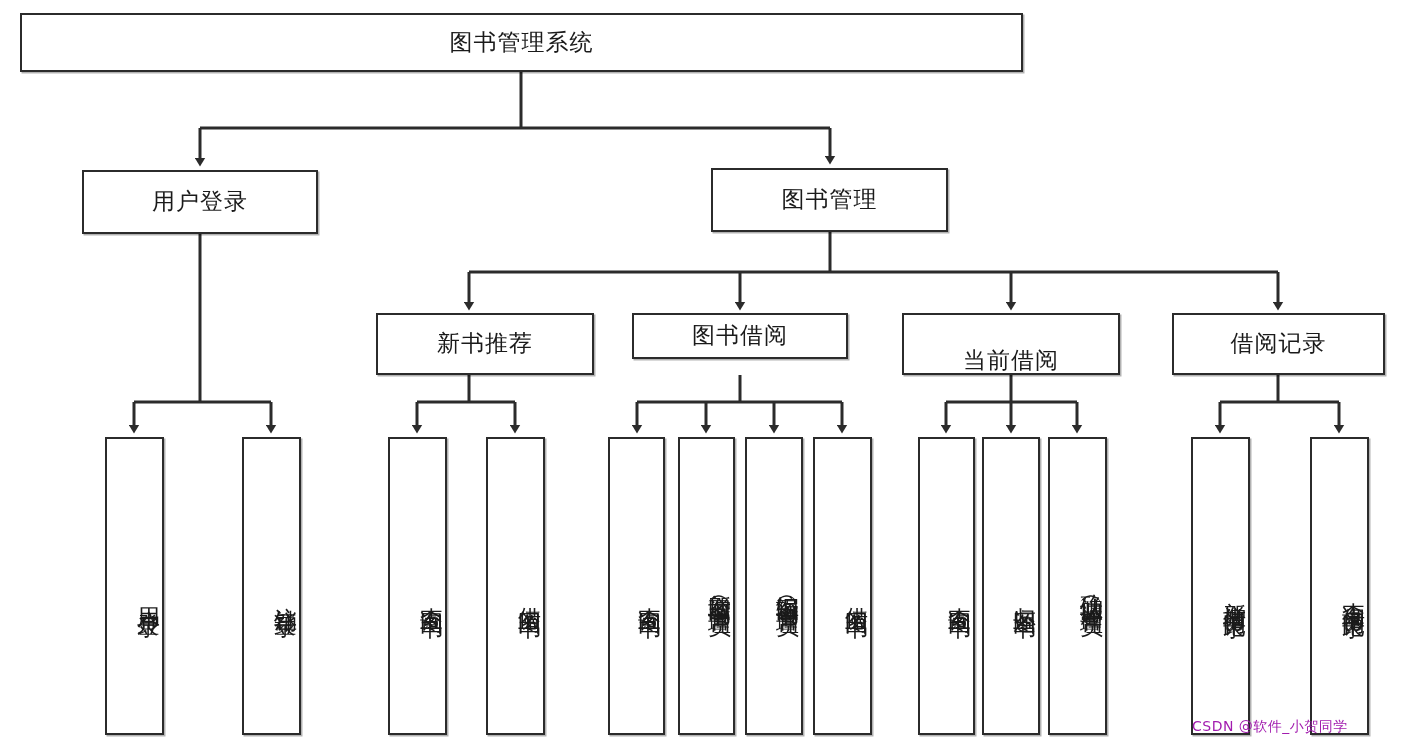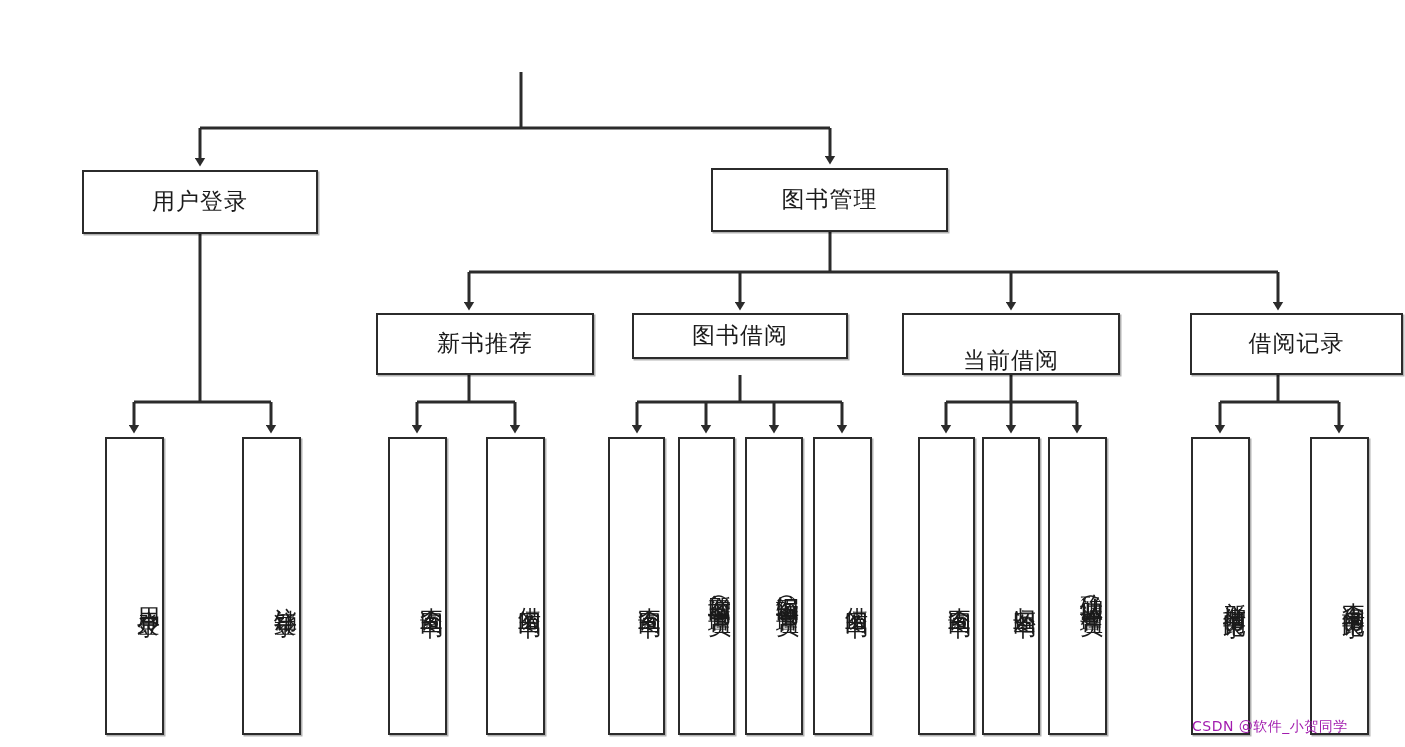--- a/index.html
+++ b/index.html
@@ -107,38 +107,41 @@
       <path d="M1011,402 L1011,425" marker-end="url(#arrow)"></path>
       <path d="M1077,402 L1077,425" marker-end="url(#arrow)"></path>
 
       <path d="M1278,375 L1278,402"></path>
       <path d="M1220,402 L1339,402"></path>
       <path d="M1220,402 L1220,425" marker-end="url(#arrow)"></path>
       <path d="M1339,402 L1339,425" marker-end="url(#arrow)"></path>
     </g>
   </svg>
 
+  <div class="node horizontal" style="left:20px; top:13px; width:1003px; height:59px;">
+    <span>图书管理系统</span>
+  </div>
 
   <div class="node horizontal" style="left:82px; top:170px; width:236px; height:64px;">
     <span>用户登录</span>
   </div>
   <div class="node horizontal" style="left:711px; top:168px; width:237px; height:64px;">
     <span>图书管理</span>
   </div>
 
   <div class="node horizontal" style="left:376px; top:313px; width:218px; height:62px;">
     <span>新书推荐</span>
   </div>
   <div class="node horizontal" style="left:632px; top:313px; width:216px; height:46px;">
     <span>图书借阅</span>
   </div>
   <div class="node horizontal" style="left:902px; top:313px; width:218px; height:62px;align-items:flex-end;">
     <span>当前借阅</span>
   </div>
-  <div class="node horizontal" style="left:1172px; top:313px; width:213px; height:62px;margin-left:18px;">
+  <div class="node horizontal" style="left:1172px; top:313px; width:213px; height:62px;">
     <span>借阅记录</span>
   </div>
 
   <div class="node vertical" style="left:105px; top:437px; width:59px; height:298px;">
     <span>用户登录</span>
   </div>
   <div class="node vertical" style="left:242px; top:437px; width:59px; height:298px;">
     <span>注销登录</span>
   </div>
   <div class="node vertical" style="left:388px; top:437px; width:59px; height:298px;">

